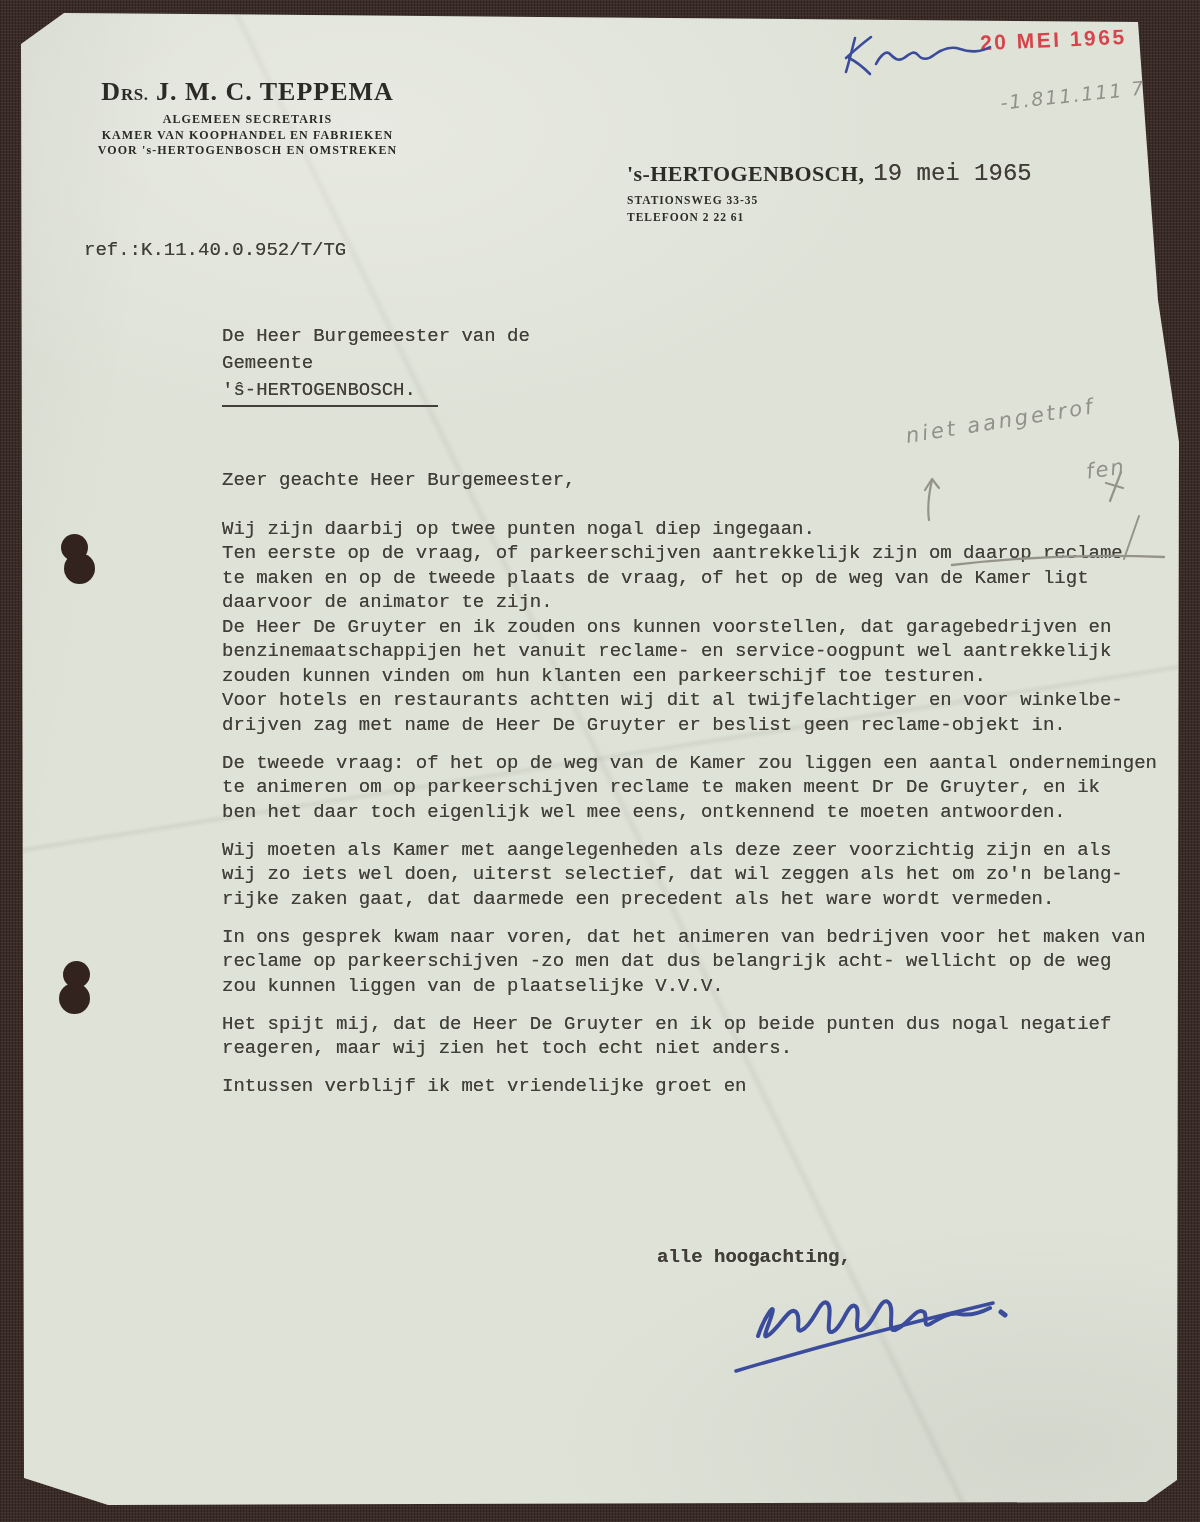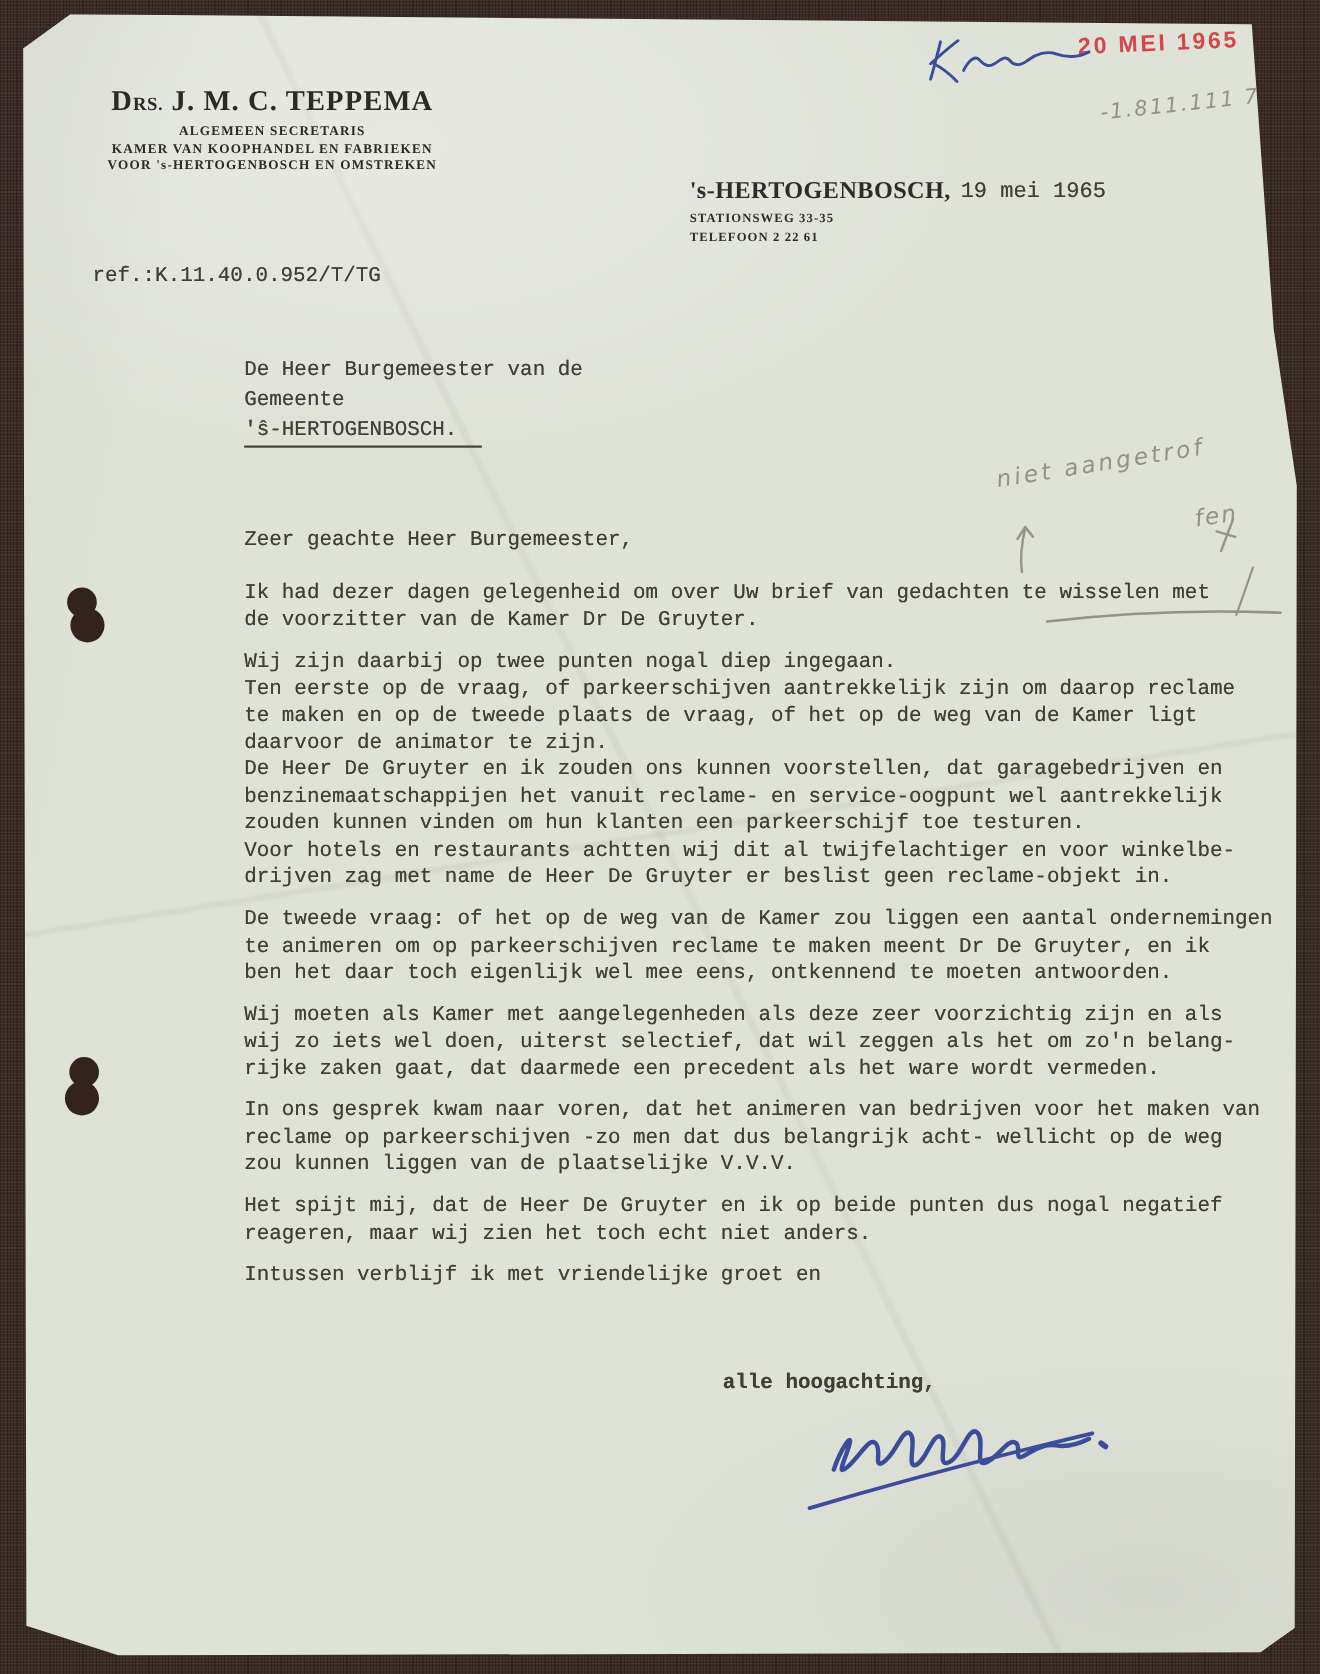--- a/index.html
+++ b/index.html
@@ -41,35 +41,35 @@
            line-height:28px;letter-spacing:1px;white-space:nowrap;}
   .lh-name .small{font-size:17px;letter-spacing:.5px;}
   .lh-sub{font-family:"Liberation Serif",serif;font-weight:700;font-size:12px;
           line-height:15.5px;letter-spacing:1.1px;white-space:nowrap;}
   .lh-sub.first{margin-top:3px;}
 
   
   .dateline{left:627px;top:160px;color:#2d2c27;}
   .city-date{display:flex;align-items:flex-end;gap:9px;white-space:nowrap;}
   .city{font-family:"Liberation Serif",serif;font-weight:700;font-size:22px;letter-spacing:.4px;}
-  .tdate{font-family:"Liberation Mono",monospace;font-size:20px;color:#45423c;}
+  .tdate{font-family:"Liberation Mono",monospace;font-size:24px;color:#45423c;}
   .addr-small{font-family:"Liberation Serif",serif;font-weight:700;font-size:11.5px;
               letter-spacing:1px;line-height:16px;margin-top:5px;white-space:nowrap;}
   .addr-small.phone{margin-top:1px;}
 
   
   .tw{font-family:"Liberation Mono",monospace;color:#413e38;
       text-shadow:0 0 .4px rgba(60,57,50,.7);}
   .ref{left:84px;top:239px;font-size:19px;white-space:nowrap;}
   .recipient{left:222px;top:323px;font-size:19px;line-height:27px;white-space:nowrap;}
   .recipient .underlined{display:inline-block;border-bottom:2px solid #43403a;
       padding-right:22px;padding-bottom:1px;}
   .body-text{left:222px;top:468px;width:968px;font-size:19px;line-height:24.5px;}
   .body-text p{margin:0 0 13.5px 0;white-space:pre-line;}
-  .body-text p.salutation{margin-bottom:24px;white-space:nowrap;margin-top:10px;}
+  .body-text p.salutation{margin-bottom:24px;white-space:nowrap;}
   .closing{left:657px;top:1246px;font-size:19px;white-space:nowrap;font-weight:bold;}
 
   
   .stamp{left:980px;top:28px;color:rgba(213,55,64,.92);font-weight:700;font-size:21px;
          letter-spacing:2.5px;transform:rotate(-2.5deg);white-space:nowrap;
          font-family:"Liberation Sans",sans-serif;}
   .pencil{color:#92918a;font-family:"DejaVu Sans",sans-serif;}
   .pencil-number{left:1000px;top:84px;font-size:19px;letter-spacing:2px;
                  transform:rotate(-6deg);font-style:italic;white-space:nowrap;}
   .pencil-note1{left:906px;top:424px;font-size:21px;letter-spacing:3px;font-style:italic;
@@ -118,22 +118,20 @@
     <div>De Heer Burgemeester van de</div>
     <div>Gemeente</div>
     <div><span class="underlined">'ŝ-HERTOGENBOSCH.</span></div>
   </div>
 
   <div class="layer pencil pencil-note1">niet aangetrof</div>
   <div class="layer pencil pencil-note2">fen</div>
 
   <div class="layer tw body-text">
     <p class="salutation">Zeer geachte Heer Burgemeester,</p>
-    <p>Ik had dezer dagen gelegenheid om over Uw brief van gedachten te wisselen met
-de voorzitter van de Kamer Dr De Gruyter.</p>
     <p>Wij zijn daarbij op twee punten nogal diep ingegaan.
 Ten eerste op de vraag, of parkeerschijven aantrekkelijk zijn om daarop reclame
 te maken en op de tweede plaats de vraag, of het op de weg van de Kamer ligt
 daarvoor de animator te zijn.
 De Heer De Gruyter en ik zouden ons kunnen voorstellen, dat garagebedrijven en
 benzinemaatschappijen het vanuit reclame- en service-oogpunt wel aantrekkelijk
 zouden kunnen vinden om hun klanten een parkeerschijf toe testuren.
 Voor hotels en restaurants achtten wij dit al twijfelachtiger en voor winkelbe-
 drijven zag met name de Heer De Gruyter er beslist geen reclame-objekt in.</p>
     <p>De tweede vraag: of het op de weg van de Kamer zou liggen een aantal ondernemingen

